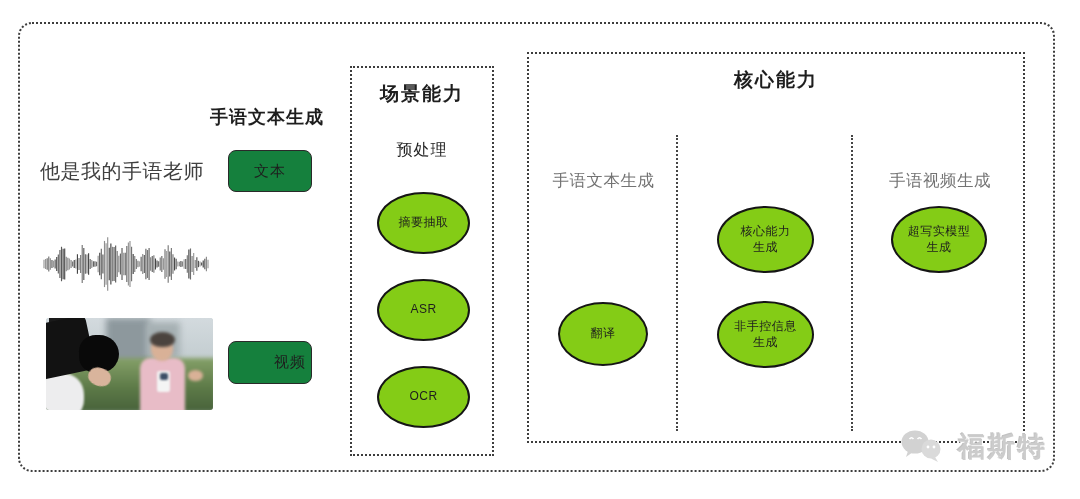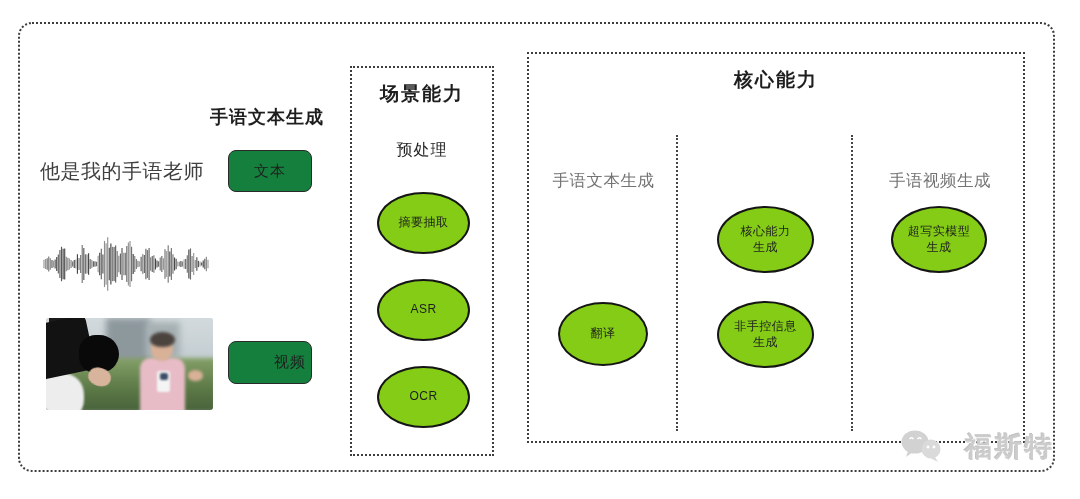--- a/index.html
+++ b/index.html
@@ -155,21 +155,21 @@
   }
   .divider-1 { left: 147px; }
   .divider-2 { left: 322px; }
 
   
   .watermark {
     position: absolute;
     left: 898px; top: 427px;
     display: flex;
     align-items: center;
-    gap: 19px;
+    gap: 12px;
   }
   .watermark-text {
     font-size: 27px;
     font-weight: bold;
     letter-spacing: 3px;
     color: #cccccc;
     text-shadow: 1px 1px 0 #ffffff, -1px -1px 0 #c2c2c2;
   }
 </style>
 </head>

